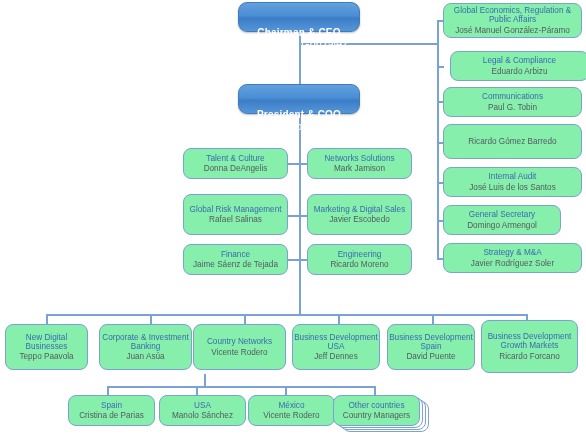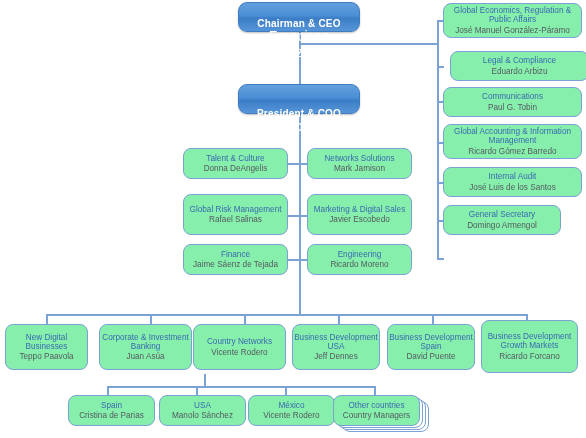--- a/index.html
+++ b/index.html
@@ -61,21 +61,21 @@
   .exec .title {
     color: #ffffff;
     font-weight: bold;
     font-size: 10px;
     letter-spacing: 0.2px;
     margin-top: 44px;
   }
   .exec .person {
     color: #ffffff;
     font-weight: normal;
-    font-size: 14px;
+    font-size: 11px;
     margin-top: 0px;
   }
 
   
   .stack-shadow {
     position: absolute;
     box-sizing: border-box;
     border: 1px solid #7ba2d4;
     border-radius: 8px;
     background: #ffffff;
@@ -142,30 +142,33 @@
   </div>
   <div class="node" style="left:450px; top:51px; width:139px; height:30px;">
     <span class="title">Legal &amp; Compliance</span>
     <span class="person">Eduardo Arbizu</span>
   </div>
   <div class="node" style="left:443px; top:87px; width:139px; height:30px;">
     <span class="title">Communications</span>
     <span class="person">Paul G. Tobin</span>
   </div>
   <div class="node" style="left:443px; top:124px; width:139px; height:35px;">
-    <span class="title">Global Accounting &amp; Information Management</span>
     <span class="person">Ricardo Gómez Barredo</span>
   </div>
   <div class="node" style="left:443px; top:167px; width:139px; height:30px;">
     <span class="title">Internal Audit</span>
     <span class="person">José Luis de los Santos</span>
   </div>
   <div class="node" style="left:443px; top:205px; width:118px; height:30px;">
     <span class="title">General Secretary</span>
     <span class="person">Domingo Armengol</span>
+  </div>
+  <div class="node" style="left:443px; top:243px; width:139px; height:30px;">
+    <span class="title">Strategy &amp; M&amp;A</span>
+    <span class="person">Javier Rodríguez Soler</span>
   </div>
 
   <div class="node" style="left:183px; top:148px; width:105px; height:31px;">
     <span class="title">Talent &amp; Culture</span>
     <span class="person">Donna DeAngelis</span>
   </div>
   <div class="node" style="left:183px; top:194px; width:105px; height:41px;">
     <span class="title">Global Risk Management</span>
     <span class="person">Rafael Salinas</span>
   </div>

